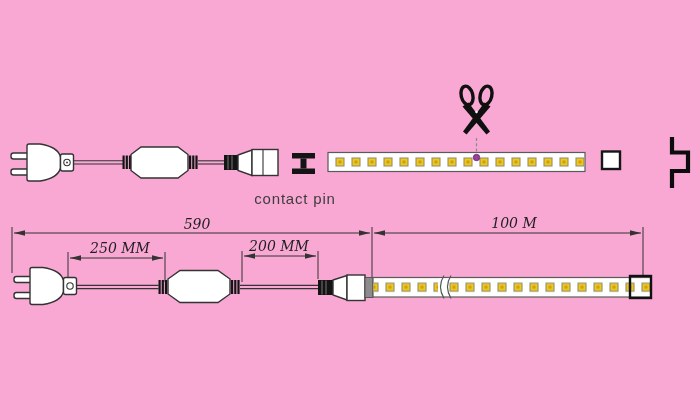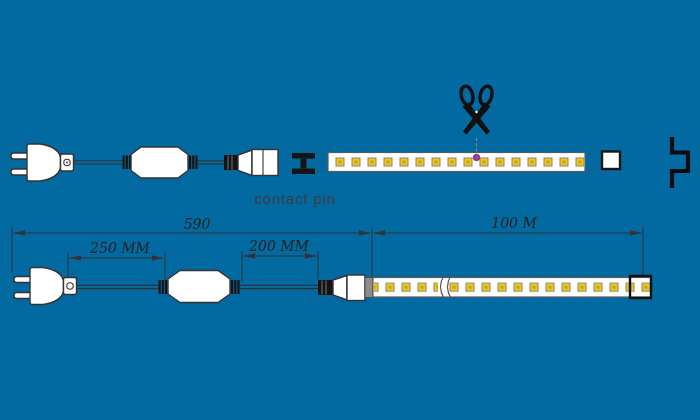--- a/index.html
+++ b/index.html
@@ -1,16 +1,16 @@
 <!DOCTYPE html>
 <html><head>
 <meta charset="utf-8">
 <style>
   html,body{margin:0;padding:0;background:#ffffff;width:700px;height:420px;overflow:hidden;}
-  .stage{position:relative;width:700px;height:420px;background:#0369a1;font-family:"Liberation Sans",sans-serif;}
+  .stage{position:relative;width:700px;height:420px;background:#f9a8d4;font-family:"Liberation Sans",sans-serif;}
   svg{display:block;}
   text{user-select:none;}
   .dim-text{font-family:"DejaVu Serif","Liberation Serif",serif;font-style:italic;font-size:14px;fill:#1f1f1f;}
   .label-text{font-family:"Liberation Sans",sans-serif;font-size:15px;fill:#3d3d3d;letter-spacing:0.8px;}
   .outline{fill:#ffffff;stroke:#333333;stroke-width:1.4;}
   .thin{stroke:#333333;stroke-width:1.1;fill:none;}
   .dimline{stroke:#333333;stroke-width:1;fill:none;}
   .blackfill{fill:#141414;stroke:none;}
 </style>
 </head>

